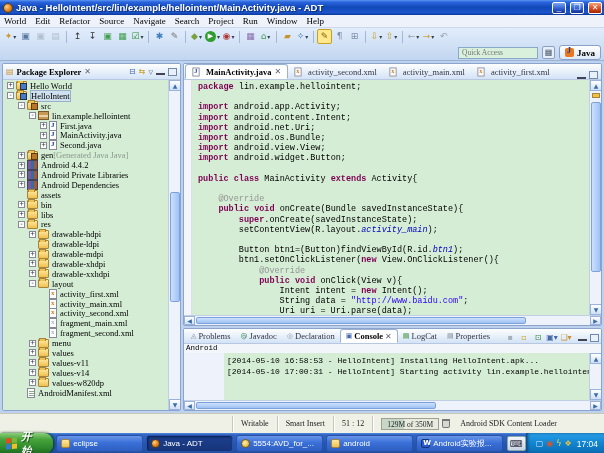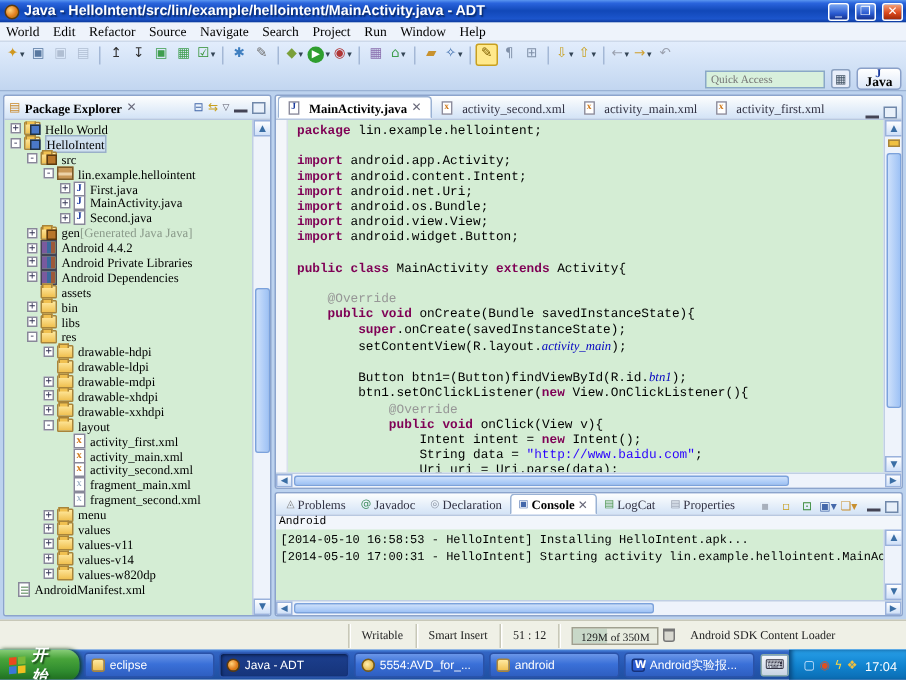--- a/index.html
+++ b/index.html
@@ -24,21 +24,21 @@
   .tb-row1 { height:17px; display:flex; align-items:center; padding-left:3px; }
   .tb { height:15px; min-width:15px; display:inline-flex; align-items:center; justify-content:center; border-radius:2px; padding:0 1px; }
   .tb .g { font-family:"DejaVu Sans",sans-serif; font-size:9px; line-height:1; }
   .tb .dd { font-size:6px; color:#345; margin-left:1px; font-family:"DejaVu Sans",sans-serif; }
   .tb.pressed { background:#ffe98c; border:1px solid #c8a020; }
   .tb.runbtn .g { background:#2f9e2f; color:#fff; border-radius:50%; width:11px; height:11px; display:inline-block; text-align:center; line-height:11px; font-size:7px; }
   .tsep { width:1px; height:12px; background:#a4b8d6; margin:0 3px; }
   .tb-row2 { height:15px; display:flex; align-items:center; justify-content:flex-end; gap:4px; padding-right:3px; }
   .qa-input { width:80px; height:12px; font-size:7.5px; font-family:"Liberation Serif",serif; color:#6a8a6a; background:#d8f0dc; border:1px solid #8aa8c8; padding:0 3px; }
   .persp-open { width:13px; height:13px; border:1px solid #8aa0c0; background:#e8eefa; font-size:8px; text-align:center; line-height:12px; color:#456; border-radius:2px; }
-  .persp-btn { display:flex; align-items:center; gap:3px; height:15px; padding:0 5px; background:linear-gradient(180deg,#fff,#dde8f8); border:1px solid #8aa0c8; border-radius:3px; font-size:9px; font-weight:bold;flex-direction:column; }
+  .persp-btn { display:flex; align-items:center; gap:3px; height:15px; padding:0 5px; background:linear-gradient(180deg,#fff,#dde8f8); border:1px solid #8aa0c8; border-radius:3px; font-size:9px; font-weight:bold; }
   .persp-btn .jicon { width:9px; height:9px; background:#e87820; border-radius:2px; display:inline-block; position:relative; }
   .persp-btn .jicon::after { content:"J"; position:absolute; left:2px; top:-2px; color:#1a3a9e; font-size:8px; font-weight:bold; }
 
   
   .main { height:352px; padding:2px; display:flex; gap:2px; background:#bcd2ee; }
   .panel { border:1px solid #8ca4cc; border-radius:2px; background:#eef3fb; display:flex; flex-direction:column; overflow:hidden; }
   .panel-hdr { height:16px; background:linear-gradient(180deg,#fdfefe,#d3e3f6); display:flex; align-items:center; padding:0 3px; gap:3px; border-bottom:1px solid #b8c8e0; flex:0 0 auto; }
   .hdr-ico { font-family:"DejaVu Sans",sans-serif; font-size:8px; }
   .hdr-x { color:#667; font-size:8px; font-family:"DejaVu Sans",sans-serif; }
   .hdr-right { margin-left:auto; display:flex; gap:3px; align-items:center; }
@@ -80,37 +80,37 @@
   .editor-panel { height:263px; flex:0 0 auto; }
   .etabs { height:16px; background:linear-gradient(180deg,#fdfefe,#d3e3f6); display:flex; align-items:flex-end; padding-left:1px; border-bottom:1px solid #b8c8e0; flex:0 0 auto; }
   .etab { height:15px; display:flex; align-items:center; gap:3px; padding:0 6px; font-size:8.5px; color:#334; white-space:nowrap; }
   .etab.active { background:#fff; border:1px solid #9ab2d4; border-bottom-color:#fff; border-radius:3px 3px 0 0; font-weight:bold; color:#000; }
   .code-area { flex:1; display:flex; min-height:0; }
   .gutter { width:8px; background:#f4f6fa; border-right:1px solid #d8e0ec; flex:0 0 auto; }
   .code { flex:1; background:#d4edd4; font-family:"Liberation Mono",monospace; font-size:8.5px; line-height:10.2px; padding:2px 0 0 6px; white-space:pre; overflow:hidden; min-width:0; }
   .code .k { color:#7f0055; font-weight:bold; }
   .code .s { color:#2a00ff; }
   .code .a { color:#969696; }
-  .code .f { color:#0000c0; font-style:italic;font-family:Liberation Serif, serif; }
+  .code .f { color:#0000c0; font-style:italic; }
   .vscroll { width:12px; position:relative; background:#eef3fb; border-left:1px solid #c0cfe4; flex:0 0 auto; }
   .ann-mark { position:absolute; top:13px; left:2px; width:8px; height:5px; background:#f0c040; border:1px solid #a8843a; }
   .hscroll { height:10px; position:relative; background:#eef3fb; border-top:1px solid #c0cfe4; flex:0 0 auto; }
   .harrow { position:absolute; top:0; width:11px; height:9px; background:linear-gradient(180deg,#fff,#cfe0f8); border:1px solid #9ab2dc; color:#3a6ea5; font-size:6px; text-align:center; line-height:8px; font-family:"DejaVu Sans",sans-serif; }
   .hthumb { position:absolute; top:1px; height:7px; background:linear-gradient(180deg,#cde0fb,#9ec2f5); border:1px solid #7ba2dc; border-radius:2px; }
 
   
   .console-panel { height:83px; flex:0 0 auto; }
   .ctabs { height:15px; background:linear-gradient(180deg,#fdfefe,#d3e3f6); display:flex; align-items:flex-end; padding-left:2px; border-bottom:1px solid #b8c8e0; flex:0 0 auto; }
   .ctab { height:14px; display:flex; align-items:center; gap:2px; padding:0 5px; font-size:8.5px; color:#334; white-space:nowrap; }
   .ctab.active { background:#fff; border:1px solid #9ab2d4; border-bottom-color:#fff; border-radius:3px 3px 0 0; font-weight:bold; color:#000; }
   .ctab .cic { font-family:"DejaVu Sans",sans-serif; font-size:7px; }
   .ctab-right { margin-left:auto; display:flex; align-items:center; gap:2px; padding-right:2px; }
   .cbtn { width:12px; height:11px; border-radius:2px; font-family:"DejaVu Sans",sans-serif; font-size:8px; text-align:center; line-height:11px; }
   .proc-row { height:9px; font-size:7.5px; font-family:"Liberation Mono",monospace; padding-left:2px; background:#f2f6fb; flex:0 0 auto; line-height:9px; }
-  .con-body { flex:1; display:flex; min-height:0; }
+  .con-body { flex:1; display:flex; min-height:0;padding-left:40px; }
   .con-text { flex:1; background:#d4edd4; font-family:"Liberation Mono",monospace; font-size:8px; line-height:11px; padding:2px 0 0 3px; white-space:pre; overflow:hidden; min-width:0; }
 
   
   .statusbar { height:20px; background:#eff0e6; border-top:1px solid #c8c8b8; display:flex; align-items:center; font-size:8px; color:#222; }
   .sb-cell { height:16px; display:flex; align-items:center; justify-content:center; padding:0 8px; border-left:1px solid #c8c8b8; box-shadow:inset 1px 0 0 #fff; white-space:nowrap; }
   .sb-msg { flex:0 0 232px; border-left:none; box-shadow:none; }
   .heap-gauge { width:58px; height:12px; border:1px solid #a0a090; background:linear-gradient(90deg,#c8d8c8 0 40%,#e8ece0 40%); font-size:7.5px; text-align:center; line-height:11px; }
   .trash { width:8px; height:9px; border:1px solid #777; border-top:2px solid #777; border-radius:0 0 2px 2px; margin-left:3px; background:#d8d8d0; }
   .sb-fill { flex:1; }
 
@@ -434,21 +434,21 @@
           <div class="trow" style="padding-left: 26px;">
             <span class="exp">+</span>
             <span class="ic ic-folder"></span>
             <span class="lbl">values-v14</span>
           </div>
           <div class="trow" style="padding-left: 26px;">
             <span class="exp">+</span>
             <span class="ic ic-folder"></span>
             <span class="lbl">values-w820dp</span>
           </div>
-          <div class="trow" style="">
+          <div class="trow" style="padding-left: 15px;">
             <span class="noexp"></span>
             <span class="ic ic-file"></span>
             <span class="lbl">AndroidManifest.xml</span>
           </div>
         </div>
       <div class="tree-scroll">
         <div class="sarrow">▲</div>
         <div class="thumb" style="top:112px;height:110px"></div>
         <div class="sarrow bottom">▼</div>
       </div>

